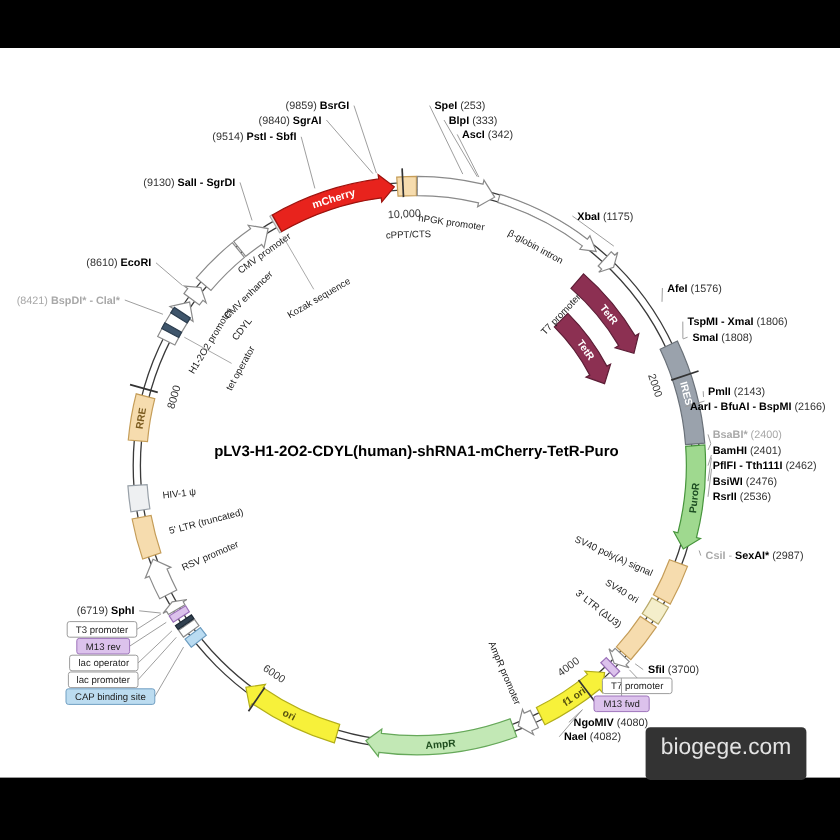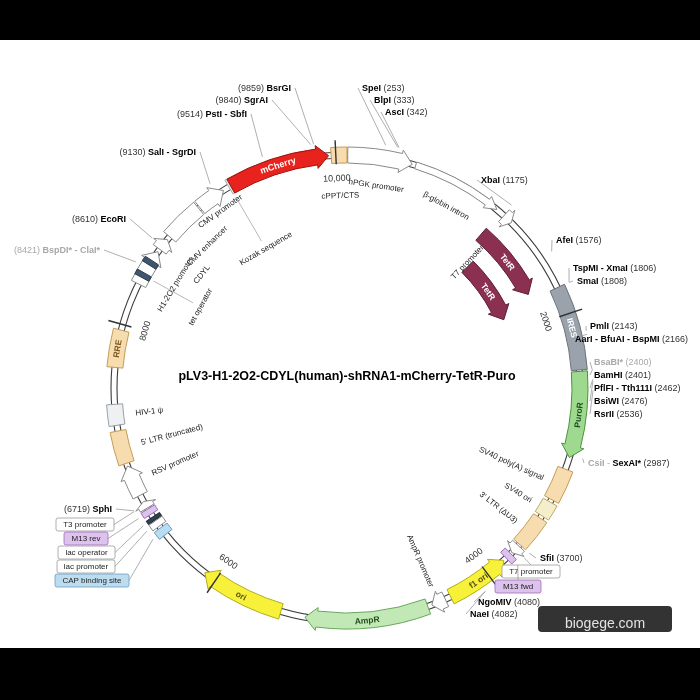--- a/index.html
+++ b/index.html
@@ -3,22 +3,22 @@
 <meta charset="utf-8">
 <style>
   html,body{margin:0;padding:0;background:#000;}
   .page{position:relative;width:700px;height:700px;background:#000;overflow:hidden;
         font-family:"Liberation Sans",sans-serif;}
   svg{position:absolute;top:0;left:0;}
   svg text{font-family:"Liberation Sans",sans-serif;}
   .title-block{position:absolute;top:369px;left:0;width:694px;text-align:center;pointer-events:none;}
   .title{font-size:12.5px;font-weight:bold;color:#000;}
   .subtitle{font-size:10.5px;color:#222;margin-top:3px;}
-  .watermark{position:absolute;left:538px;top:606px;width:134px;height:26px;background:#333333;
-             border-radius:4px;color:#e3e3e3;font-size:14px;line-height:34px;text-align:center;}
+  .watermark{position:absolute;left:538px;top:606px;width:134px;height:44px;background:#333333;
+             border-radius:4px;color:#e3e3e3;font-size:19px;line-height:34px;text-align:center;}
 </style>
 </head>
 <body>
 
 <div class="page">
   <svg id="map" width="700" height="700" viewBox="0 0 700 700">
     <rect x="0" y="40" width="700" height="608" fill="#ffffff"></rect>
   <circle cx="347" cy="388" r="236" fill="none" stroke="#3a3a3a" stroke-width="1.1"></circle>
       <circle cx="347" cy="388" r="230" fill="none" stroke="#3a3a3a" stroke-width="1.1"></circle>
       <path d="M330.6,147.6 A241,241 0 0 1 347.0,147.0 L347.0,163.0 A225,225 0 0 0 331.7,163.5 Z" fill="#f6dcae" stroke="#c59d58" stroke-width="1"></path>

